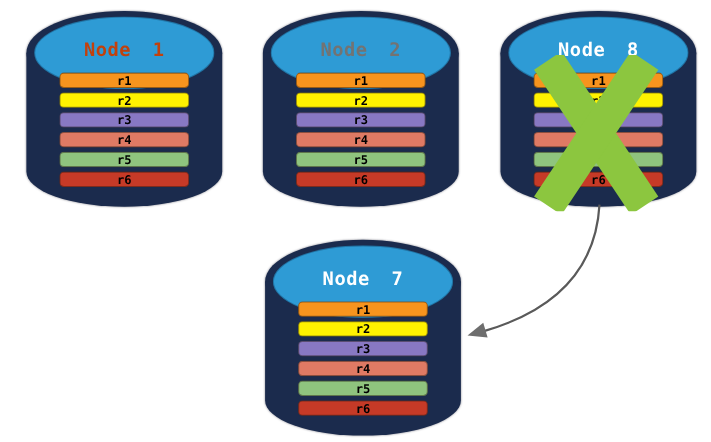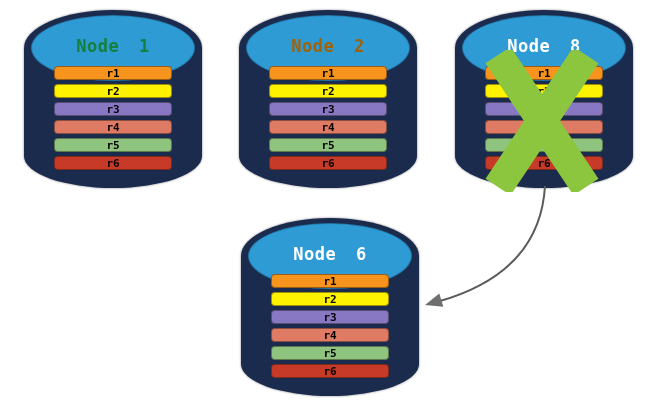--- a/index.html
+++ b/index.html
@@ -27,38 +27,38 @@
 <body>
 
 <div id="canvas">
 
   <div class="node" style="left:24px;top:10px">
     <div class="shell">
       <div class="shell-top" style="background: rgb(27, 43, 77);"></div>
       <div class="shell-body" style="background: rgb(27, 43, 77);"></div>
     </div>
     <div class="top-face" style="background: rgb(46, 155, 213);"></div>
-    <div class="node-label" style="color: #15803d;">Node 1</div>
+    <div class="node-label" style="color: #c2410c;">Node 1</div>
     <div class="bars">
         <div class="bar" style="background: rgb(247, 148, 30); color: rgb(0, 0, 0);">r1</div>
         <div class="bar" style="background: rgb(255, 242, 0); color: rgb(0, 0, 0);">r2</div>
         <div class="bar" style="background: rgb(136, 120, 195); color: rgb(0, 0, 0);">r3</div>
         <div class="bar" style="background: rgb(223, 122, 100); color: rgb(0, 0, 0);">r4</div>
         <div class="bar" style="background: rgb(143, 196, 126); color: rgb(0, 0, 0);">r5</div>
         <div class="bar" style="background: rgb(198, 58, 39); color: rgb(0, 0, 0);">r6</div>
       </div>
   </div>
 
   <div class="node" style="left:239px;top:10px">
     <div class="shell">
       <div class="shell-top" style="background: rgb(27, 43, 77);"></div>
       <div class="shell-body" style="background: rgb(27, 43, 77);"></div>
     </div>
     <div class="top-face" style="background: rgb(46, 155, 213);"></div>
-    <div class="node-label" style="color: #a16207;">Node 2</div>
+    <div class="node-label" style="color: #737373;">Node 2</div>
     <div class="bars">
         <div class="bar" style="background: rgb(247, 148, 30); color: rgb(0, 0, 0);">r1</div>
         <div class="bar" style="background: rgb(255, 242, 0); color: rgb(0, 0, 0);">r2</div>
         <div class="bar" style="background: rgb(136, 120, 195); color: rgb(0, 0, 0);">r3</div>
         <div class="bar" style="background: rgb(223, 122, 100); color: rgb(0, 0, 0);">r4</div>
         <div class="bar" style="background: rgb(143, 196, 126); color: rgb(0, 0, 0);">r5</div>
         <div class="bar" style="background: rgb(198, 58, 39); color: rgb(0, 0, 0);">r6</div>
       </div>
   </div>
 
@@ -82,21 +82,21 @@
       <line class="cross-line" x1="101" y1="5" x2="13" y2="137" stroke="#8CC63F" stroke-width="30"></line>
     </svg>
   </div>
 
   <div class="node" style="left:241px;top:218px">
     <div class="shell">
       <div class="shell-top" style="background: rgb(27, 43, 77);"></div>
       <div class="shell-body" style="background: rgb(27, 43, 77);"></div>
     </div>
     <div class="top-face" style="background: rgb(46, 155, 213);"></div>
-    <div class="node-label" style="color: rgb(255, 255, 255);">Node 6</div>
+    <div class="node-label" style="color: rgb(255, 255, 255);">Node 7</div>
     <div class="bars">
         <div class="bar" style="background: rgb(247, 148, 30); color: rgb(0, 0, 0);">r1</div>
         <div class="bar" style="background: rgb(255, 242, 0); color: rgb(0, 0, 0);">r2</div>
         <div class="bar" style="background: rgb(136, 120, 195); color: rgb(0, 0, 0);">r3</div>
         <div class="bar" style="background: rgb(223, 122, 100); color: rgb(0, 0, 0);">r4</div>
         <div class="bar" style="background: rgb(143, 196, 126); color: rgb(0, 0, 0);">r5</div>
         <div class="bar" style="background: rgb(198, 58, 39); color: rgb(0, 0, 0);">r6</div>
       </div>
   </div>
 

